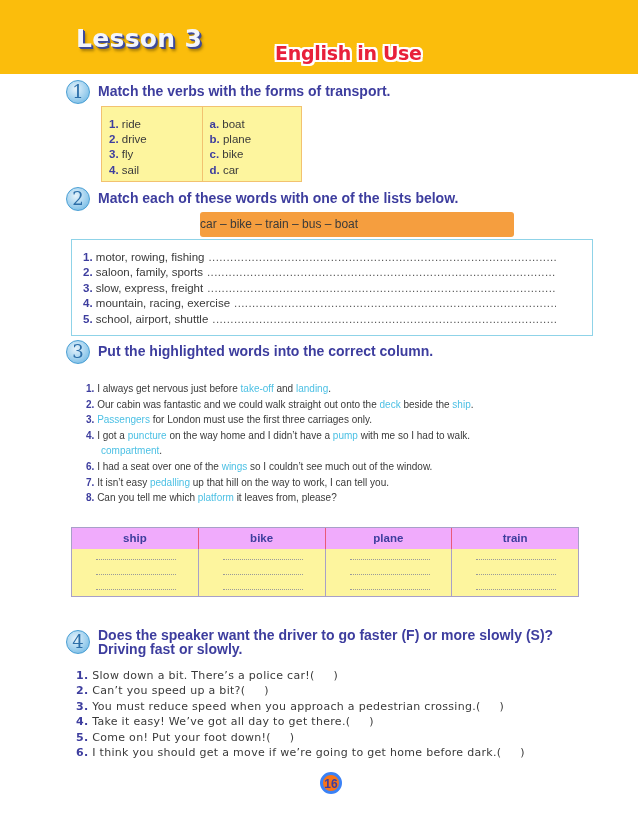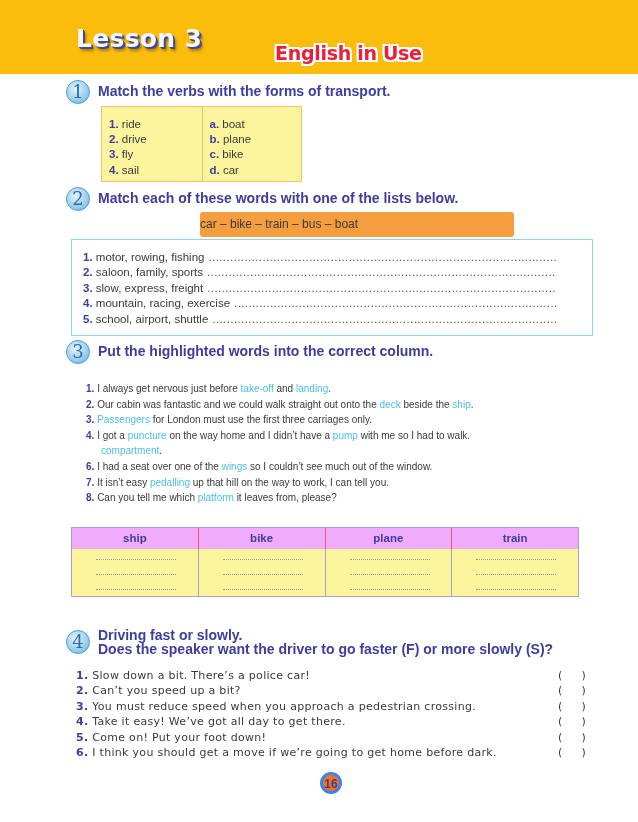--- a/index.html
+++ b/index.html
@@ -52,21 +52,21 @@
   .table3 .th { flex: 1; text-align: center; font-family: "Liberation Sans", sans-serif; font-weight: bold; font-size: 11.5px; color: #3d3d9e; line-height: 21px; }
   .table3 .th + .th { border-left: 1px solid #e9597a; }
   .table3 .tbody { display: flex; height: 47px; background: #fdf59e; }
   .table3 .td { flex: 1; padding: 10px 0 0 0; }
   .table3 .td + .td { border-left: 1px solid #a8a0c8; }
   .table3 .line { width: 80px; margin: 0 auto 14px 24px; border-bottom: 1px dotted #9a9a9a; height: 1px; }
   .table3 .line:last-child { margin-bottom: 0; }
 
   
   .ex4 { position: absolute; left: 76px; top: 668px; width: 510px; font-family: "DejaVu Sans", sans-serif; font-size: 11px; line-height: 15.4px; letter-spacing: 0.3px; }
-  .ex4 .row { display: flex; justify-content: space-between; white-space: nowrap; }
+  .ex4 .row { display: flex; white-space: nowrap; }
   .ex4 .paren { width: 28px; display: flex; justify-content: space-between; }
 
   .page-num {
     position: absolute; left: 320px; top: 772px; width: 22px; height: 22px; border-radius: 50%;
     background: #f97316; border: 3px solid #3b82f6; color: #3d3d9e; font-family: "Liberation Sans", sans-serif;
     font-weight: bold; font-size: 12px; line-height: 18px; text-align: center;
   }
 </style>
 </head>
 <body>
@@ -150,22 +150,22 @@
       <div class="line"></div>
       <div class="line"></div>
       <div class="line"></div>
     </div>
   </div>
 </div>
 
 <div class="ex-head" style="top:626px;">
   <div class="num-circle" style="margin-top:4px;">4</div>
   <div class="ex-title" style="margin-top:2px;">
+    <div>Does the speaker want the driver to go faster (F) or more slowly (S)?</div>
     <div>Driving fast or slowly.</div>
-    <div>Does the speaker want the driver to go faster (F) or more slowly (S)?</div>
   </div>
 </div>
 <div class="ex4">
   <div class="row">
     <span><span class="n">1.</span> <span>Slow down a bit. There’s a police car!</span></span>
     <span class="paren">
         <span>(</span>
         <span></span>
         <span>)</span>
       </span>

